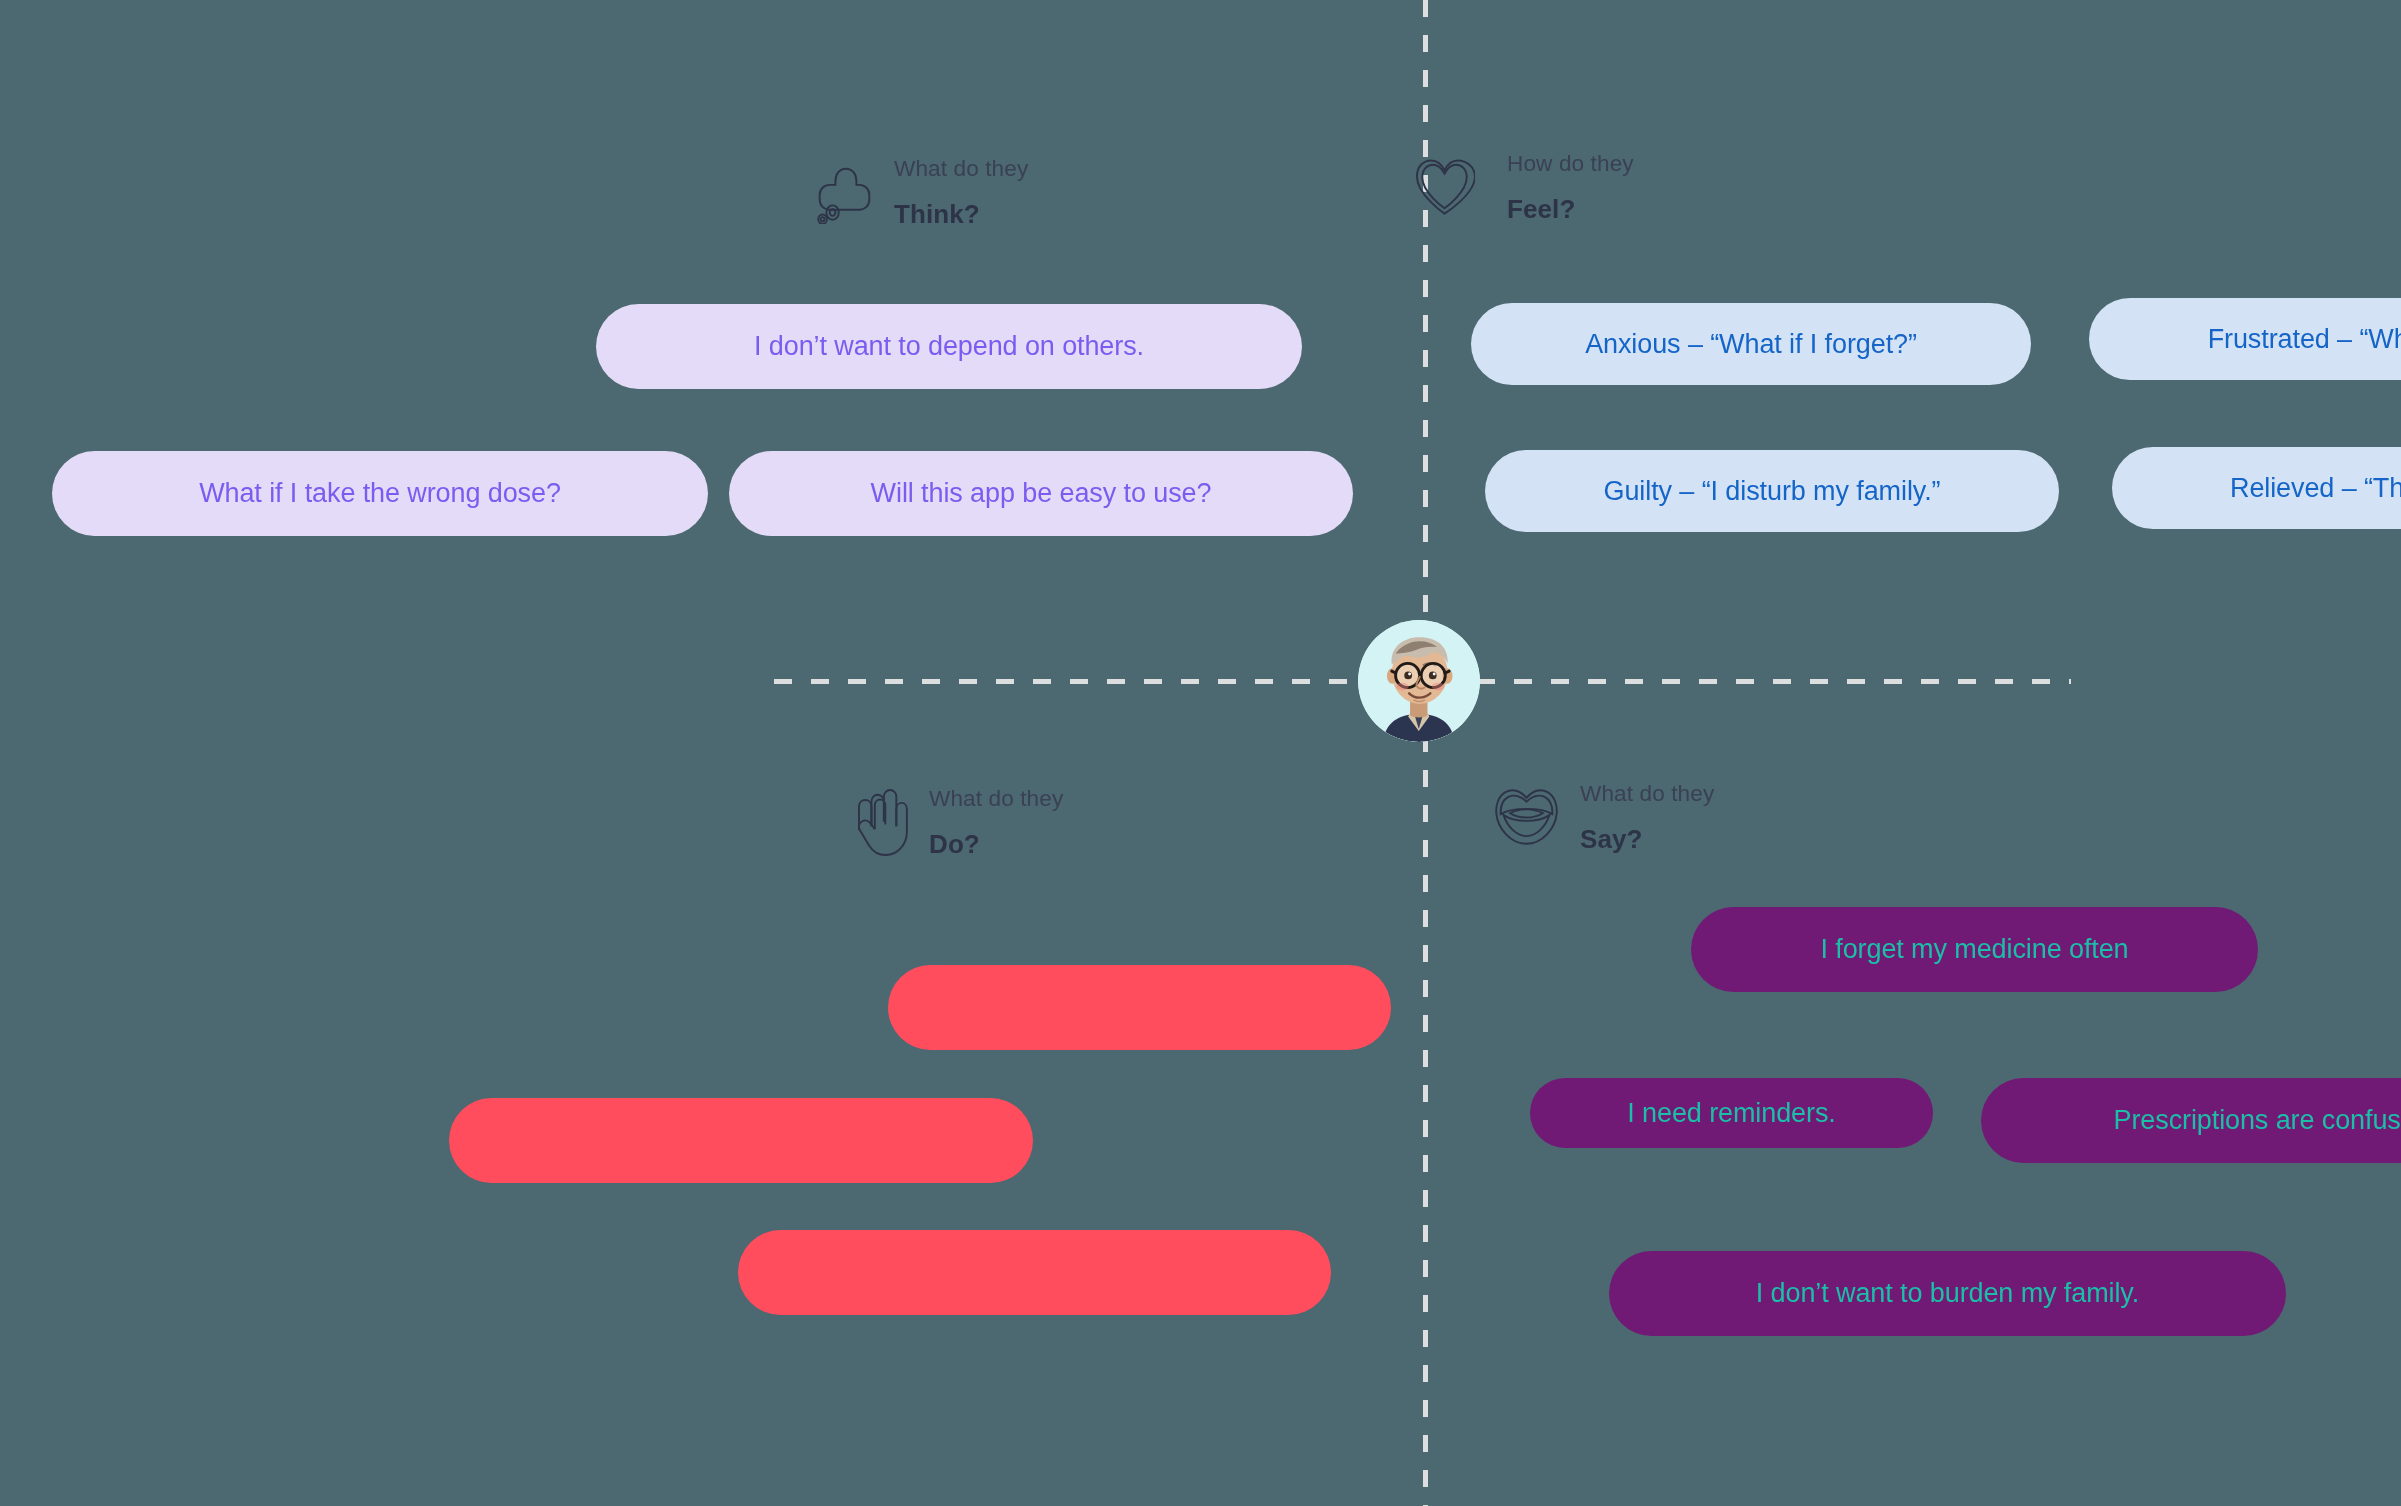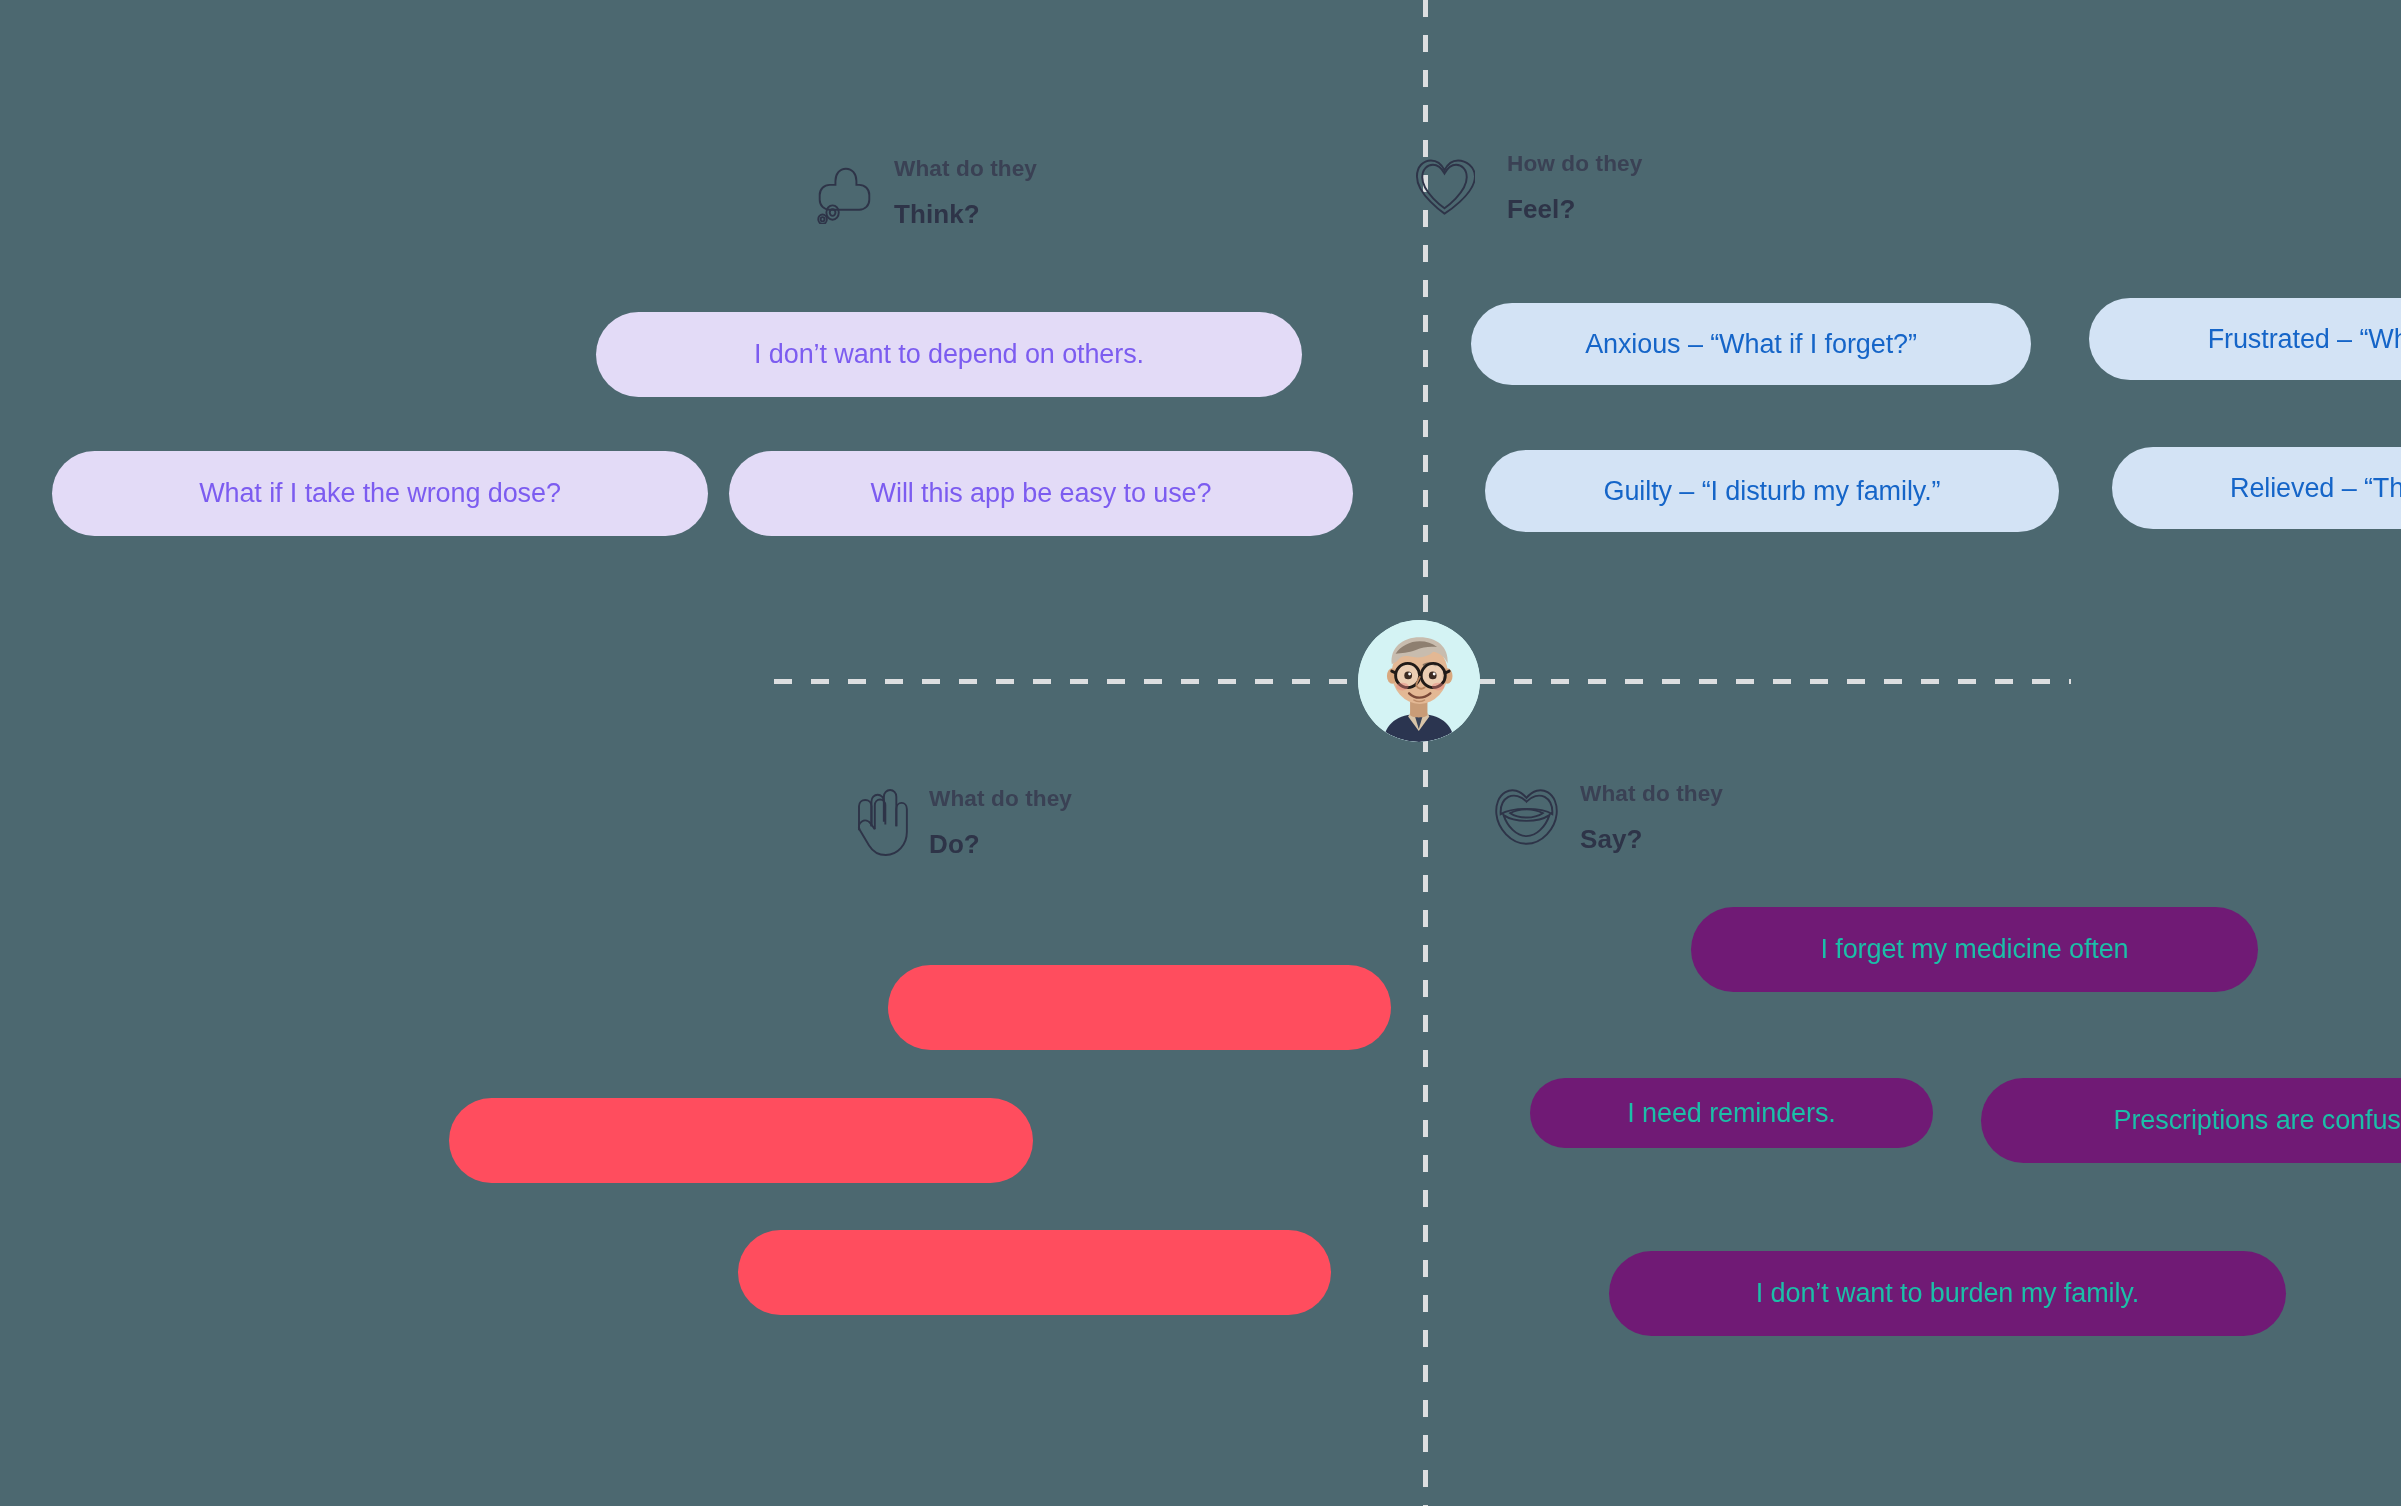--- a/index.html
+++ b/index.html
@@ -39,21 +39,21 @@
     z-index:5;
   }
   .avatar svg{display:block;width:100%;height:100%;}
 
   
   .qhead{position:absolute;display:flex;align-items:center;gap:21px;}
   .qhead .ico{flex:0 0 auto;display:block;}
   .qhead .ico svg{display:block;}
   .qhead .txt{display:flex;flex-direction:column;line-height:1;}
   .qhead .sub{
-    font-size:22.6px;font-weight:700;color:#3A4154;
+    font-size:22.6px;font-weight:400;color:#3A4154;
     letter-spacing:0.1px;margin-bottom:8.6px;
   }
   .qhead .main{
     font-size:26px;font-weight:700;color:#2E3448;letter-spacing:0.1px;margin-top:12px;
   }
 
   #head-think{left:816px;top:158px;}
   #head-feel {left:1414px;top:153px;gap:32px;}
   #head-do   {left:855px;top:788px;}
   #head-say  {left:1494px;top:783px;}
@@ -68,21 +68,21 @@
     white-space:nowrap;
     box-sizing:border-box;
     letter-spacing:-0.1px;
   }
   .chip.think{background:#E3DBF7;color:#7C5CF0;}
   .chip.feel {background:#D3E3F5;color:#1565C8;}
   .chip.say  {background:#701a75;color:#1BBFA8;}
   .chip.do   {background:#FF4D5E;color:#FF4D5E;}
 
   
-  #think-0{left:596px;top:312px;width:706px;height:85px;}
+  #think-0{left:596px;top:304px;width:706px;height:85px;}
   #think-1{left:52px; top:451px;width:656px;height:85px;}
   #think-2{left:729px;top:451px;width:624px;height:85px;}
 
   
   #feel-0{left:1471px;top:303px;width:560px;height:82px;}
   #feel-1{left:2089px;top:298px;width:648px;height:82px;}
   #feel-2{left:1485px;top:450px;width:574px;height:82px;}
   #feel-3{left:2112px;top:447px;width:620px;height:82px;}
 
   

